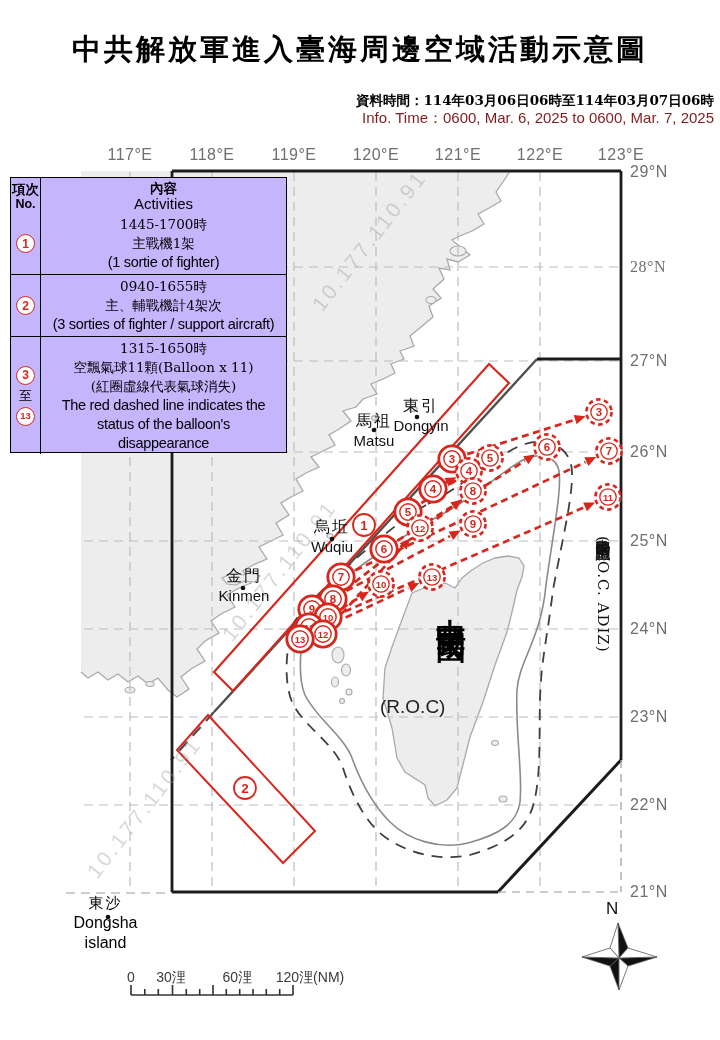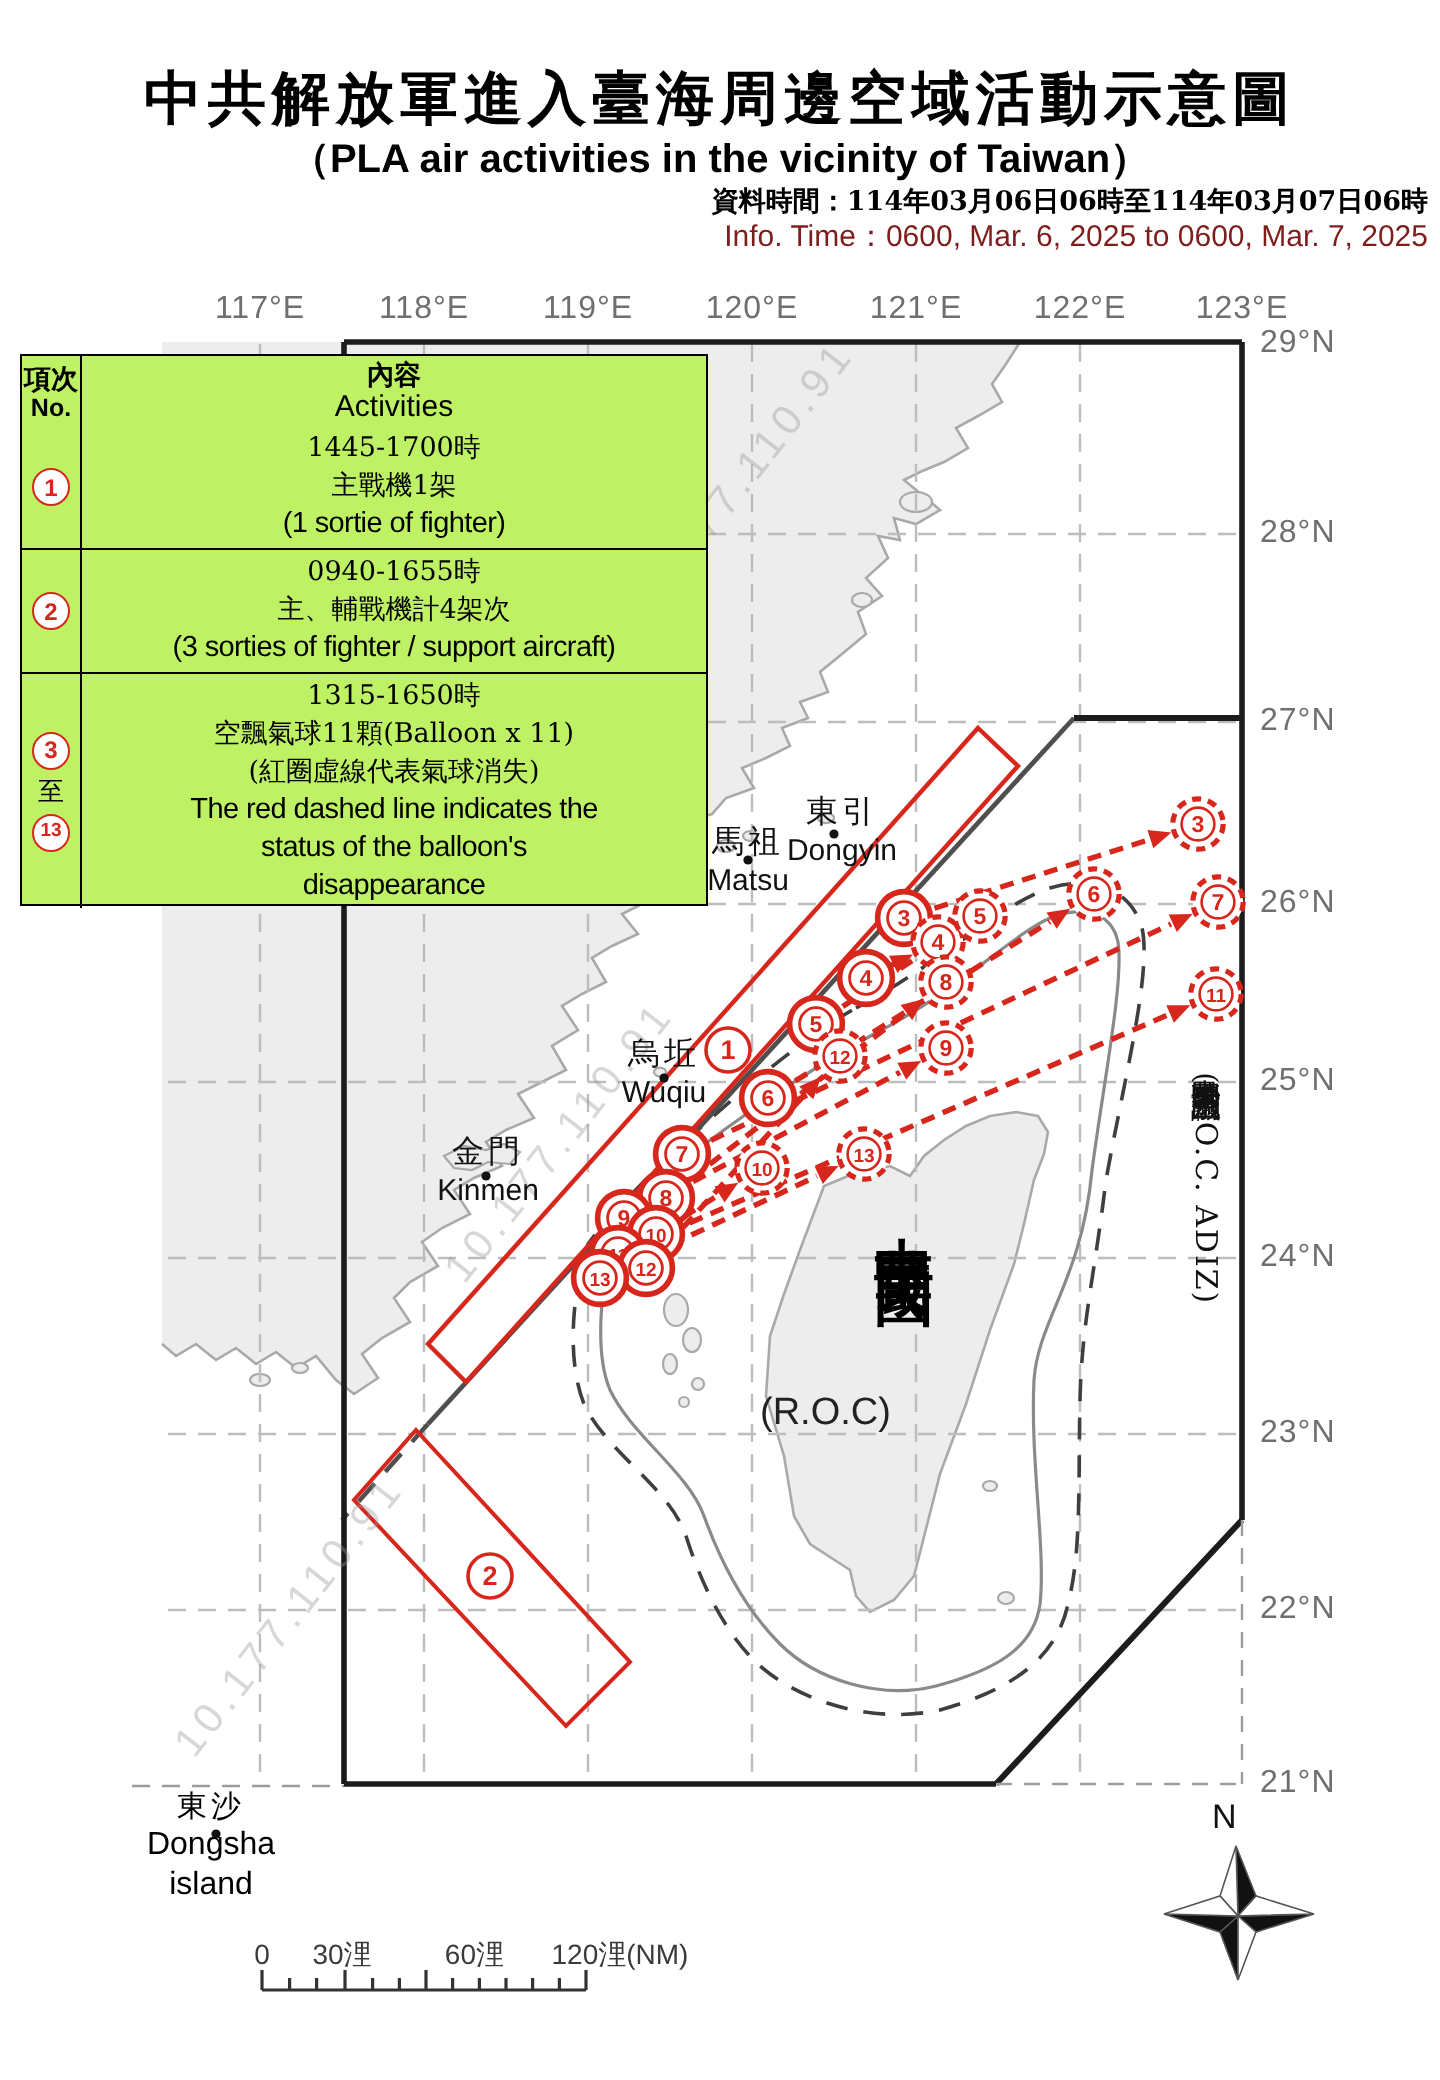--- a/index.html
+++ b/index.html
@@ -7,21 +7,21 @@
          font-family:"Liberation Sans",sans-serif;border-radius:16px;}
   .abs{position:absolute;}
   .t-zh{font-family:"DejaVu Serif","Liberation Serif",serif;}
   #title-zh{top:30px;left:0;width:720px;text-align:center;font-size:29px;font-weight:bold;
             letter-spacing:3px;color:#000;}
   #title-en{top:66px;left:0;width:720px;text-align:center;font-size:20px;font-weight:bold;color:#000;}
   #info-zh{top:92px;right:6px;font-size:13.5px;font-weight:bold;color:#000;}
   #info-en{top:109px;right:6px;font-size:15px;font-weight:normal;color:#7f1d1d;}
   svg text{font-family:"Liberation Sans",sans-serif;}
   
-  #acttable{left:10px;top:177px;width:344px;height:276px;background:#bef264;border:1.6px solid #000;
+  #acttable{left:10px;top:177px;width:277px;height:276px;background:#c4b5fd;border:1.6px solid #000;
             box-sizing:border-box;font-size:13px;color:#000;z-index:30;}
   .trow{position:absolute;left:0;width:100%;border-top:1.4px solid #000;box-sizing:border-box;display:flex;}
   .trow:first-child{border-top:none;}
   .tno{width:30px;border-right:1.4px solid #000;box-sizing:border-box;display:flex;flex-direction:column;
        align-items:center;justify-content:center;gap:2px;}
   .tcontent{flex:1;display:flex;flex-direction:column;align-items:center;justify-content:center;
             line-height:19px;}
   .cnum{display:inline-flex;width:17px;height:17px;border:1.6px solid #d7271d;border-radius:50%;
         color:#d7271d;font-weight:bold;font-size:12px;align-items:center;justify-content:center;
         line-height:1;background:#fff;}
@@ -45,21 +45,20 @@
   #dongsha .zh{font-family:"DejaVu Serif","Liberation Serif",serif;font-size:15px;letter-spacing:2px;}
   #dongsha .en{font-size:16px;line-height:20px;}
   #compass-n{left:606px;top:899px;font-size:17px;color:#111;z-index:6;}
   .sclab{color:#3a3a3a;font-size:14px;z-index:6;white-space:nowrap;}
 </style>
 </head>
 <body>
 <div id="stage">
 
 <div class="abs t-zh" id="title-zh">中共解放軍進入臺海周邊空域活動示意圖</div>
-<div class="abs" id="title-en">（PLA air activities in the vicinity of Taiwan）</div>
 <div class="abs t-zh" id="info-zh">資料時間：114年03月06日06時至114年03月07日06時</div>
 <div class="abs" id="info-en">Info. Time：0600, Mar. 6, 2025 to 0600, Mar. 7, 2025</div>
 
 <svg class="abs" id="mapsvg" style="left:0;top:0;z-index:1" width="720" height="1040" viewBox="0 0 720 1040">
 
   <path fill="#ededed" stroke="none" d="M81,171 L510,171 L503,182 L496,192 L501,201 L489,208 L478,214 L484,224 L472,231 L460,236
        L452,240 L463,249 L470,255 L458,262 L447,259 L450,270 L439,268 L444,279 L433,289 L441,298
        L429,306 L433,317 L421,327 L410,336 L414,346 L400,351 L404,359 L391,364 L395,373 L383,379
        L371,384 L377,394 L363,399 L356,407 L343,411 L351,421 L339,429 L329,435 L335,445 L323,451
        L311,457 L319,467 L306,473 L296,479 L303,491 L291,497 L281,503 L289,515 L276,523 L283,535
@@ -313,21 +312,21 @@
 
 <div id="lonlats">
       <div class="abs lonlab" style="left:105px;top:146px;width:50px;text-align:center;">117°E</div>
       <div class="abs lonlab" style="left:187px;top:146px;width:50px;text-align:center;">118°E</div>
       <div class="abs lonlab" style="left:269px;top:146px;width:50px;text-align:center;">119°E</div>
       <div class="abs lonlab" style="left:351px;top:146px;width:50px;text-align:center;">120°E</div>
       <div class="abs lonlab" style="left:433px;top:146px;width:50px;text-align:center;">121°E</div>
       <div class="abs lonlab" style="left:515px;top:146px;width:50px;text-align:center;">122°E</div>
       <div class="abs lonlab" style="left:596px;top:146px;width:50px;text-align:center;">123°E</div>
       <div class="abs latlab" style="left:630px;top:163px;">29°N</div>
-      <div class="abs latlab" style="left:630px;top:258px;">28°N</div>
+      <div class="abs latlab" style="left:630px;top:258px;font-family:Liberation Serif, serif;">28°N</div>
       <div class="abs latlab" style="left:630px;top:352px;">27°N</div>
       <div class="abs latlab" style="left:630px;top:443px;">26°N</div>
       <div class="abs latlab" style="left:630px;top:532px;">25°N</div>
       <div class="abs latlab" style="left:630px;top:620px;">24°N</div>
       <div class="abs latlab" style="left:630px;top:708px;">23°N</div>
       <div class="abs latlab" style="left:630px;top:796px;">22°N</div>
       <div class="abs latlab" style="left:630px;top:883px;">21°N</div>
     </div>
 <div id="places">
       <div class="abs place" style="left:371px;top:396px;width:100px;">

